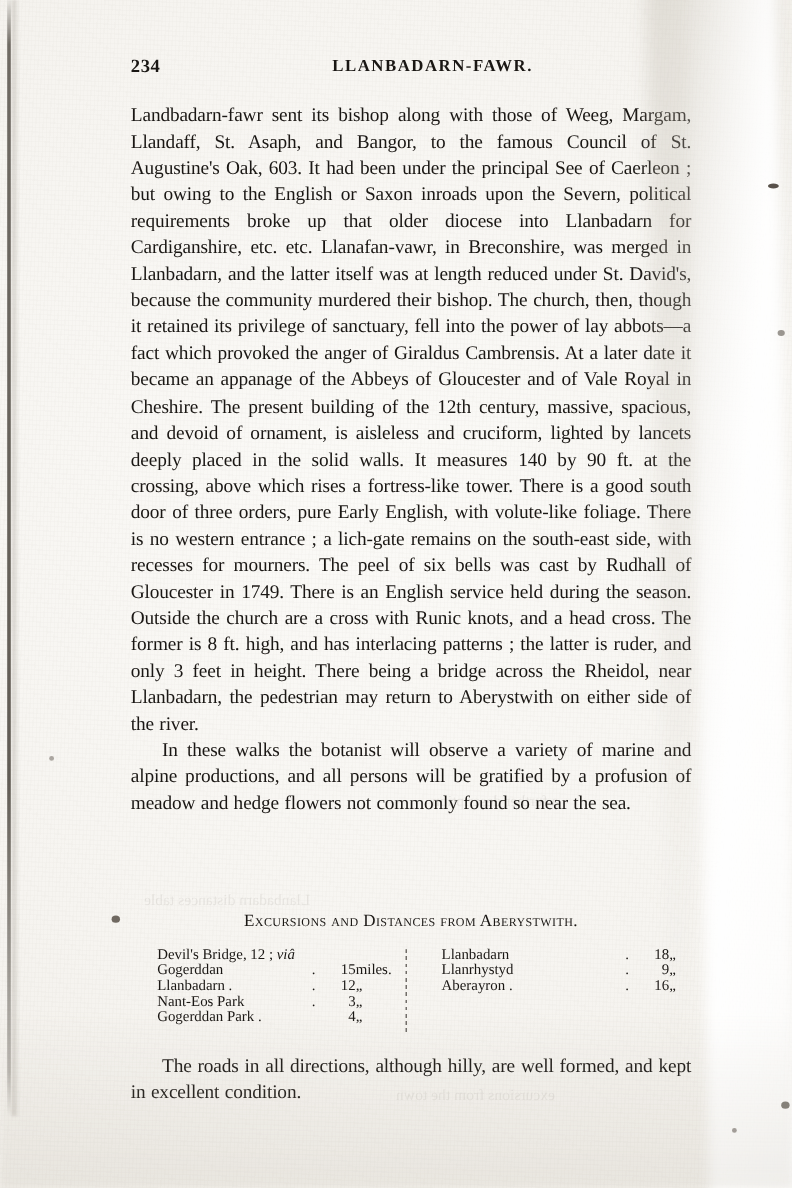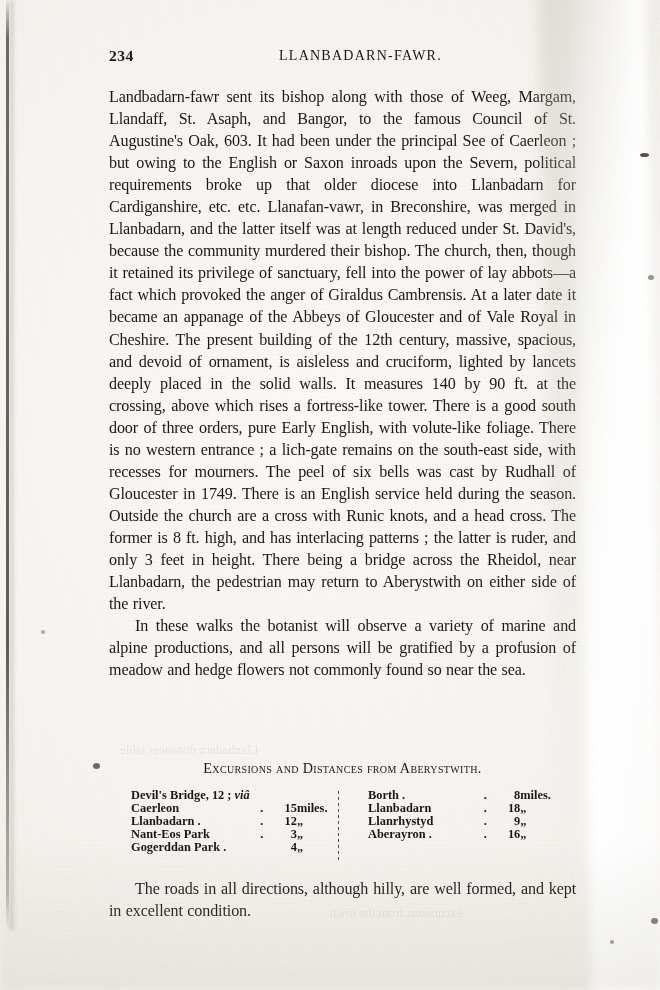--- a/index.html
+++ b/index.html
@@ -99,21 +99,21 @@
     left: 0; top: 0;
     font-size: 15.5px;
     font-weight: 700;
     letter-spacing: .5px;
   }
   .runtitle {
     position: absolute;
     left: 0; right: 0; top: 1px;
     text-align: center;
     font-size: 14px;
-    font-weight: 400;
+    font-weight: 700;
     letter-spacing: 1.25px;
     margin-left: 32px;
   }
 
   
   .body {
     position: absolute;
     left: 109px;
     top: 86px;
     width: 467px;
@@ -150,21 +150,20 @@
     left: 131px;
     top: 789px;
     width: 440px;
     font-size: 12.4px;
     line-height: 12.8px;
   }
   .exc-cols {
     display: flex;
     gap: 0;
     position: relative;
-    font-weight: bold;
   }
   .col { width: 203px; position: relative; }
   .col.right { margin-left: 34px; }
   .divider {
     position: absolute;
     left: 207px;
     top: 2px;
     width: 1px;
     height: 70px;
     background: repeating-linear-gradient(180deg, rgba(40,35,30,.80) 0 3px, rgba(40,35,30,0) 3px 6px);
@@ -238,21 +237,21 @@
             <tbody>
               <tr>
                 <td class="place" colspan="2">
                   <span>Devil's Bridge, 12 ;</span>
                   <span class="ital">viâ</span>
                 </td>
                 <td class="num"></td>
                 <td class="unit"></td>
               </tr>
               <tr>
-                <td class="place contline">Caerleon</td>
+                <td class="place contline">Gogerddan</td>
                 <td class="dot2">.</td>
                 <td class="num">15</td>
                 <td class="unit">miles.</td>
               </tr>
               <tr>
                 <td class="place">Llanbadarn .</td>
                 <td class="dot2">.</td>
                 <td class="num">12</td>
                 <td class="unit">„</td>
               </tr>
@@ -270,26 +269,20 @@
               </tr>
             </tbody>
           </table>
         </div>
 
         <div class="divider"></div>
 
         <div class="col right">
           <table class="dist">
             <tbody>
-              <tr>
-                <td class="place">Borth .</td>
-                <td class="dot2">.</td>
-                <td class="num">8</td>
-                <td class="unit">miles.</td>
-              </tr>
               <tr>
                 <td class="place">Llanbadarn</td>
                 <td class="dot2">.</td>
                 <td class="num">18</td>
                 <td class="unit">„</td>
               </tr>
               <tr>
                 <td class="place">Llanrhystyd</td>
                 <td class="dot2">.</td>
                 <td class="num">9</td>

